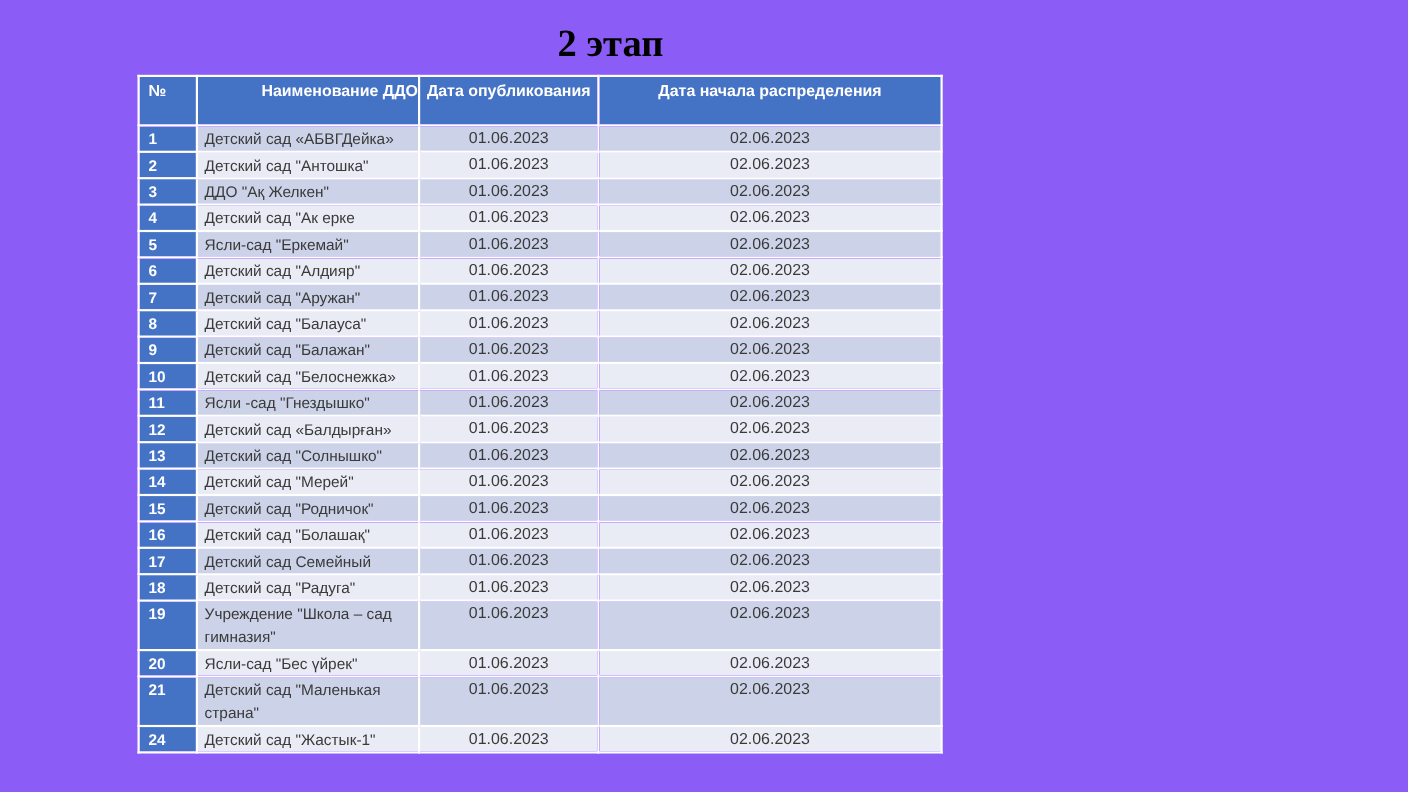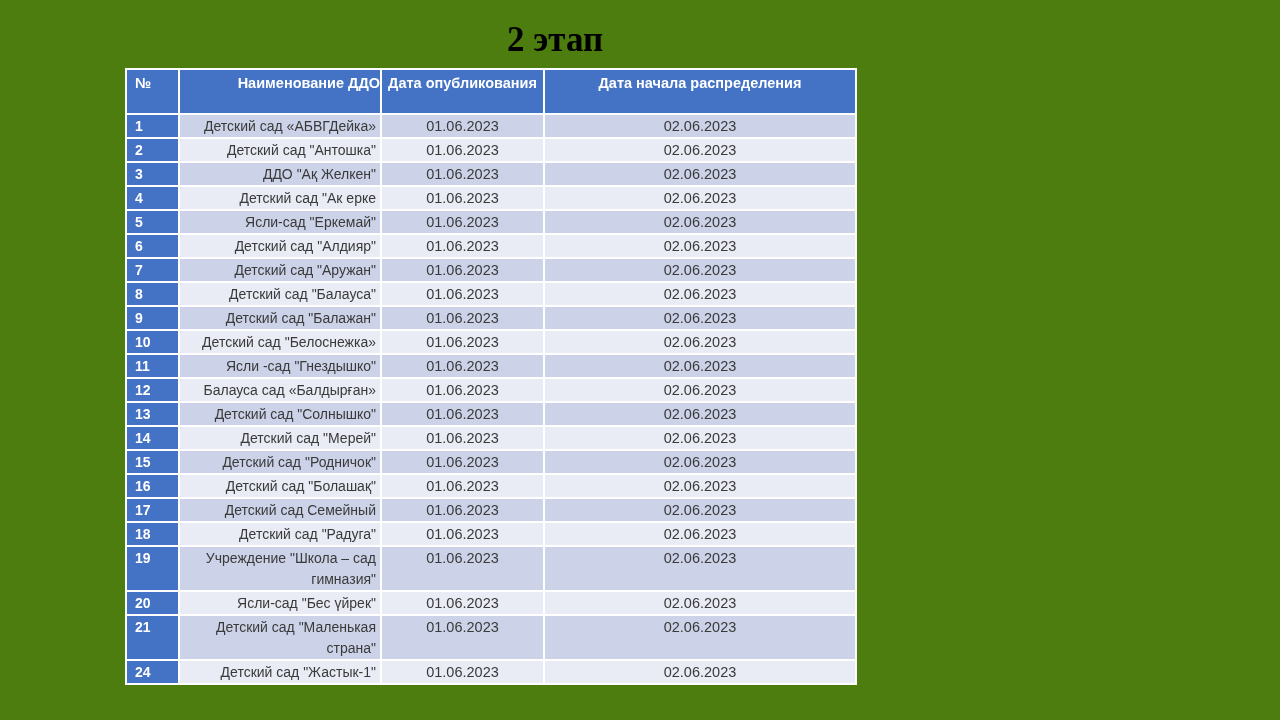--- a/index.html
+++ b/index.html
@@ -1,21 +1,21 @@
 <!DOCTYPE html>
 <html><head>
 <meta charset="utf-8">
 <style>
   * { margin: 0; padding: 0; box-sizing: border-box; }
   html, body { background: #fff; }
   .slide {
     position: relative;
     width: 1280px;
     height: 720px;
-    background: #4d7c0f;
+    background: #8b5cf6;
     overflow: hidden;
     font-family: "Liberation Sans", sans-serif;
   }
   .title {
     position: absolute;
     top: 20px;
     left: 0;
     width: 1110px;
     text-align: center;
     font-family: "Liberation Serif", "DejaVu Serif", serif;
@@ -59,21 +59,21 @@
   .ddo-table tbody tr:nth-child(even) td { background: #e9ebf5; }
   .ddo-table tbody td.num {
     background: #4472c4 !important;
     color: #ffffff;
     font-weight: bold;
     font-size: 14px;
     text-align: left;
     padding-left: 8px;
   }
   .ddo-table tbody td.name {
-    text-align: right;
+    text-align: left;
     padding-left: 6px;
     padding-right: 4px;
     font-size: 14px;
     margin-top: 48px;
   }
   .ddo-table tbody td.pub,
   .ddo-table tbody td.dist { text-align: center; }
 </style>
 </head>
 <body>
@@ -158,21 +158,21 @@
           <td class="dist">02.06.2023</td>
         </tr>
         <tr>
           <td class="num">11</td>
           <td class="name">Ясли -сад "Гнездышко"</td>
           <td class="pub">01.06.2023</td>
           <td class="dist">02.06.2023</td>
         </tr>
         <tr>
           <td class="num">12</td>
-          <td class="name">Балауса сад «Балдырған»</td>
+          <td class="name">Детский сад «Балдырған»</td>
           <td class="pub">01.06.2023</td>
           <td class="dist">02.06.2023</td>
         </tr>
         <tr>
           <td class="num">13</td>
           <td class="name">Детский сад "Солнышко"</td>
           <td class="pub">01.06.2023</td>
           <td class="dist">02.06.2023</td>
         </tr>
         <tr>

